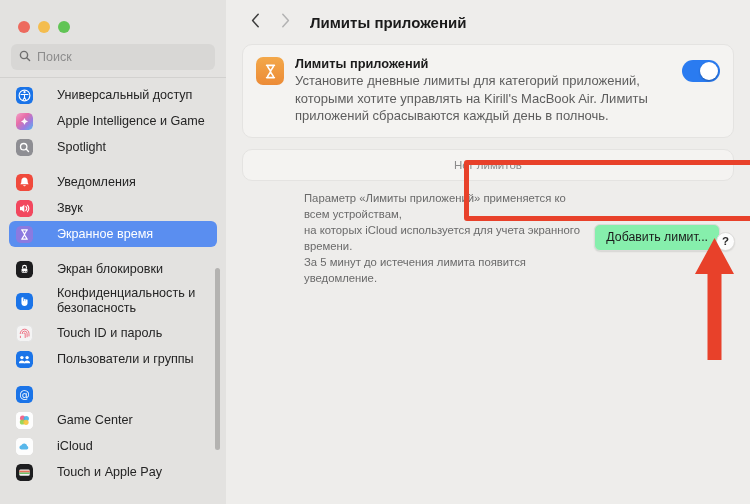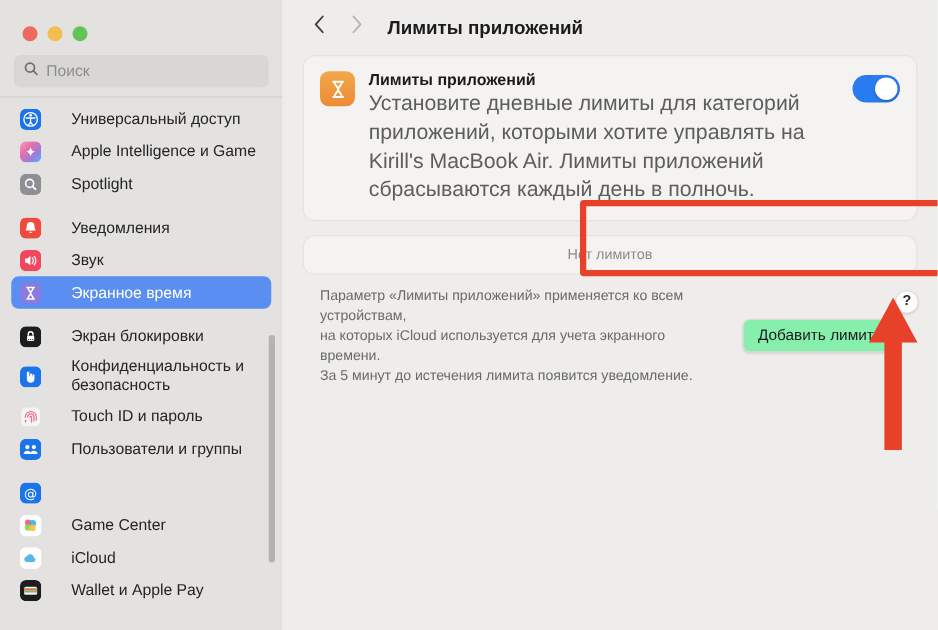--- a/index.html
+++ b/index.html
@@ -143,21 +143,21 @@
     background: linear-gradient(180deg,#f3a84a 0%,#ec8b36 100%);
     display: flex; align-items: center; justify-content: center;
     margin-top: 1px;
   }
   #toggle-text { flex: 1 1 auto; padding-right: 10px; }
   #toggle-title {
     font-size: 12.8px; font-weight: bold; color: #1b1b1b;
     margin-bottom: 1px;
   }
   #toggle-desc {
-    font-size: 17px; color: #5d5d5d; line-height: 1.35;
+    font-size: 13px; color: #5d5d5d; line-height: 1.35;
   }
   #switch {
     flex: 0 0 auto;
     width: 38px; height: 22px;
     border-radius: 11px;
     background: #2a7bf0;
     position: relative;
     margin-top: 4px;
   }
   #switch .knob {
@@ -178,20 +178,21 @@
   
   #foot-row {
     margin: 0 16px;
     padding: 9px 14px 11px 14px;
     display: flex; align-items: center; justify-content: space-between;
     gap: 14px;
   }
   #foot-text {
     font-size: 11.3px; color: #6a6a6a; line-height: 1.42;
     white-space: pre-line;
+    margin-left: 48px;
   }
   #add-limit-btn {
     flex: 0 0 auto;
     background: #86efac;
     border: 1px solid #dcdbd9;
     border-radius: 6px;
     box-shadow: 0 1px 1.5px rgba(0,0,0,.10);
     font-family: inherit;
     font-size: 12.3px;
     color: #1b1b1b;
@@ -416,21 +417,21 @@
         </div>
         <div class="nav-item">
           <span class="nav-ico">
             <svg width="17" height="17" viewBox="0 0 17 17">
               <rect width="17" height="17" rx="4.5" fill="#1d1d1f"></rect>
               <rect x="3.3" y="5.4" width="10.4" height="6.4" rx="1.3" fill="#f2f2f2"></rect>
               <rect x="3.3" y="6.6" width="10.4" height="1.9" fill="#e8705a"></rect>
               <rect x="3.3" y="8.5" width="10.4" height="1.5" fill="#6fc06a"></rect>
             </svg>
           </span>
-          <span class="nav-label">Wallet и Apple Pay</span>
+          <span class="nav-label">Touch и Apple Pay</span>
         </div>
       </div>
 
     </nav>
 
     <div id="sb-scroll"></div>
   </aside>
 
   <section id="main">
 

